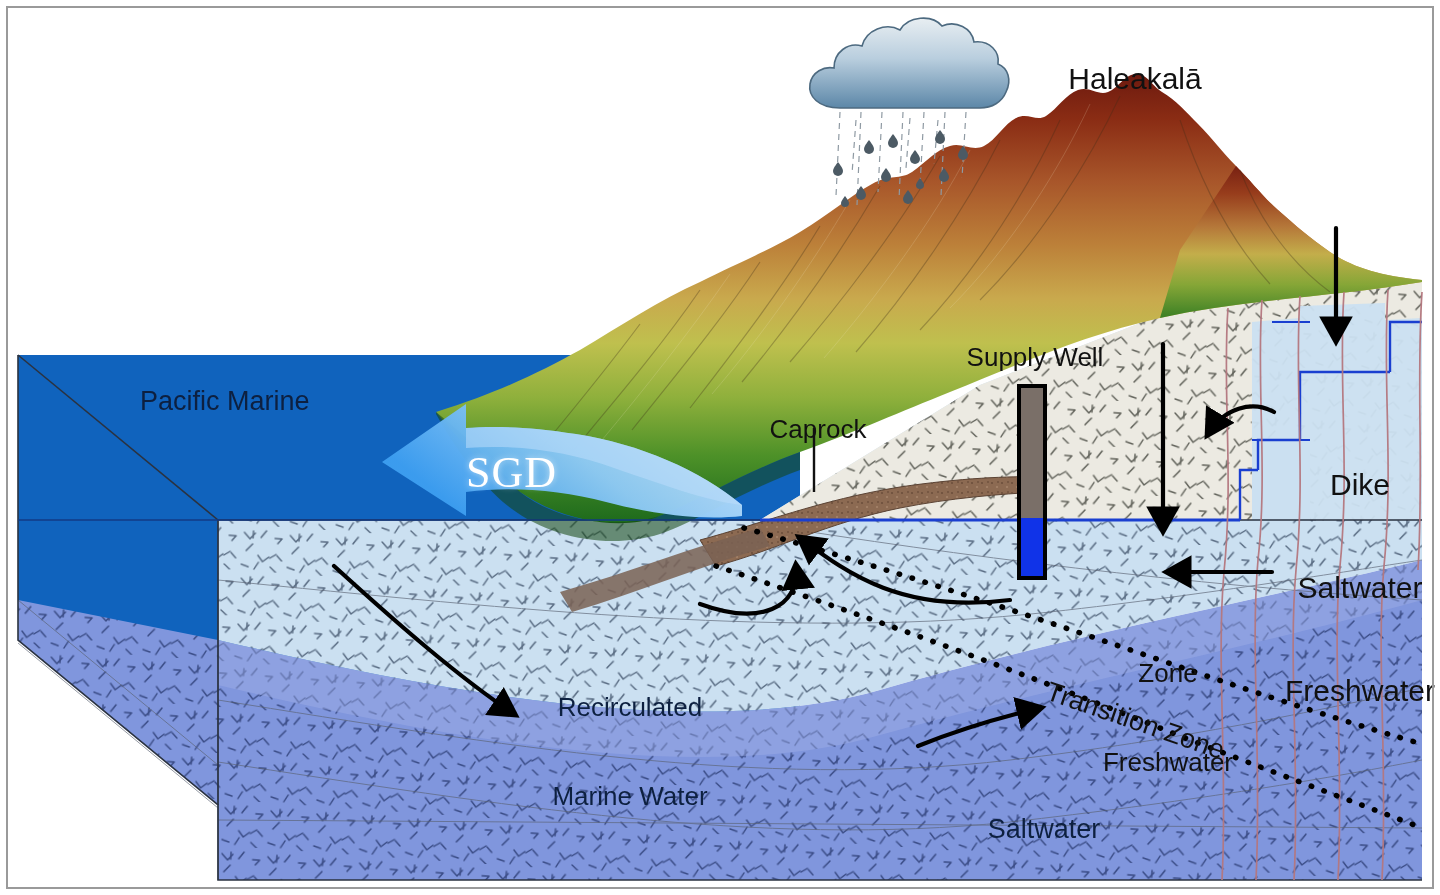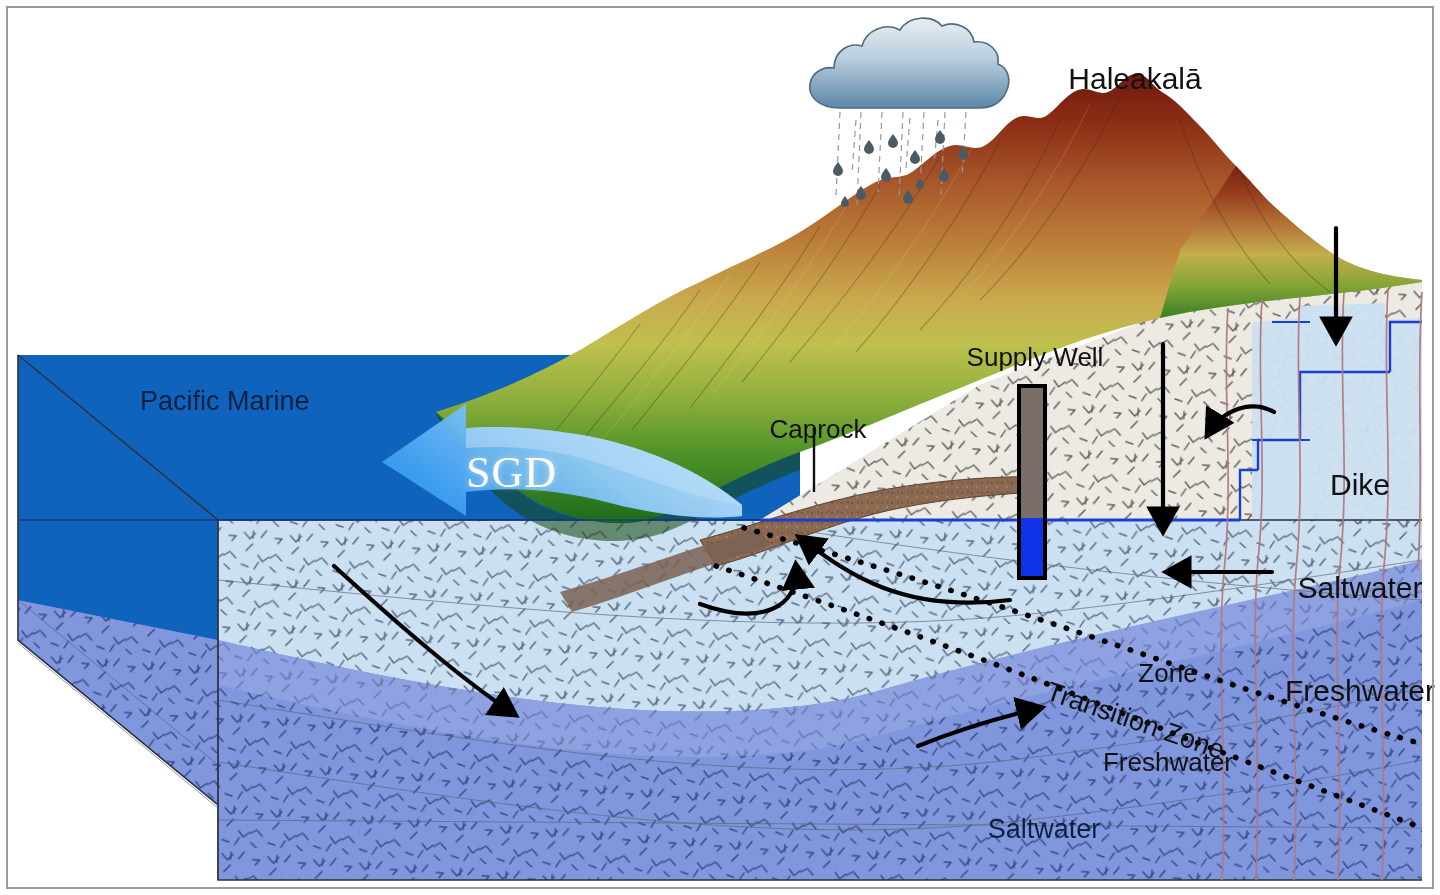--- a/index.html
+++ b/index.html
@@ -348,19 +348,23 @@
     <div>Dike</div>
     <div>Saltwater</div>
     <div>Freshwater</div>
   </div>
 
   <div class="lbl ctr" style="left:1168px;top:600px;font-size:26px;">
     <div>Zone</div>
     <div>Freshwater</div>
   </div>
 
+  <div class="lbl lbl-dark ctr" style="left:630px;top:634px;font-size:26px;">
+    <div>Recirculated</div>
+    <div>Marine Water</div>
+  </div>
 
   <div class="lbl" style="left:1052px;top:676px;font-size:27px;transform:rotate(19deg);transform-origin:left top;">Transition Zone</div>
 
   <div class="lbl lbl-dark ctr" style="left:1044px;top:814px;font-size:27px;">Saltwater</div>
 
   <div id="frame"></div>
 </div>
 
 </body></html>

